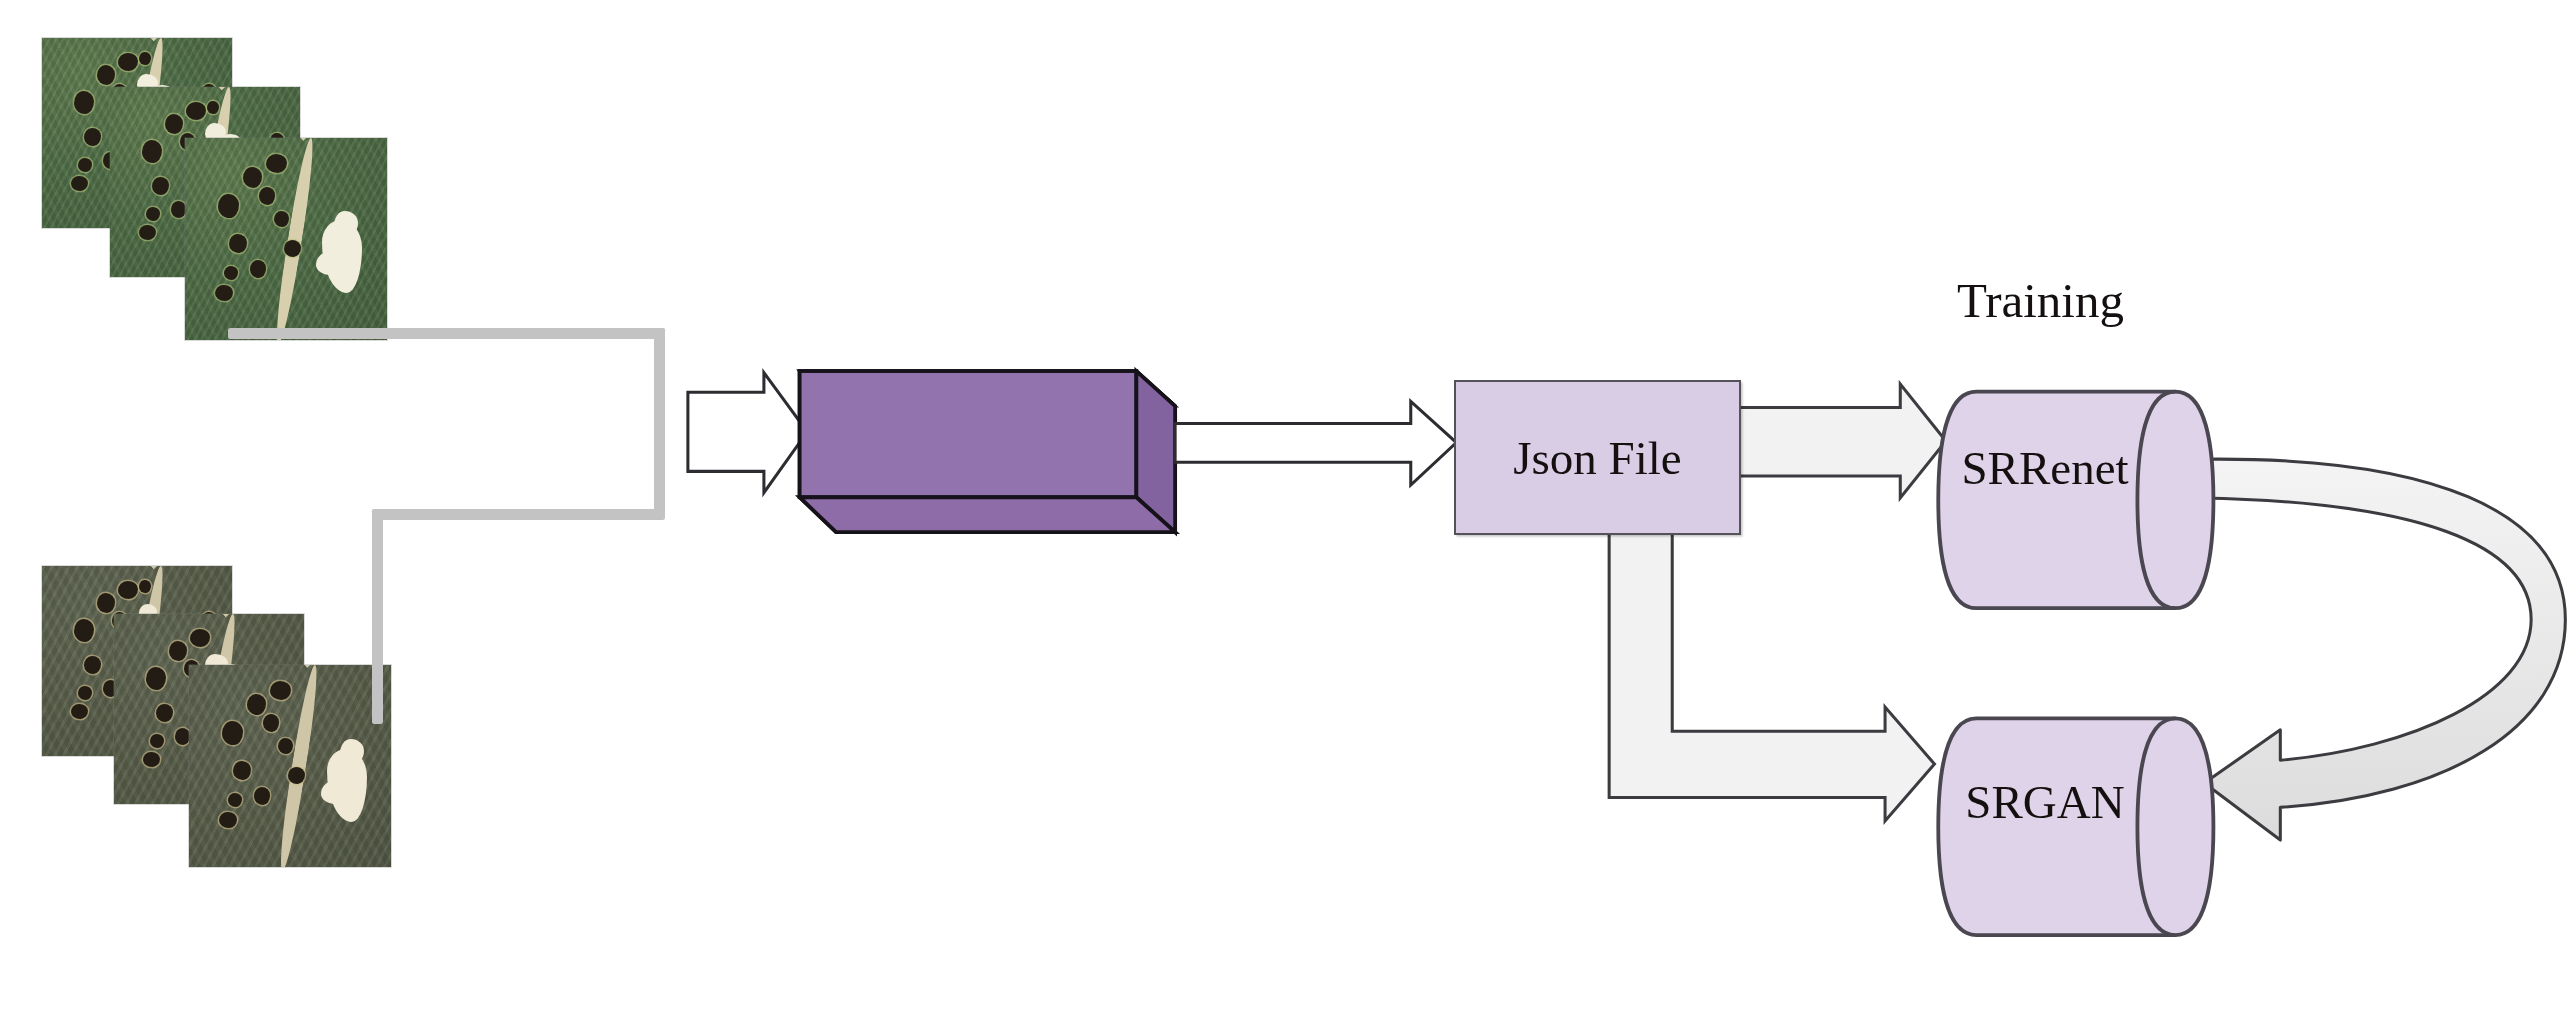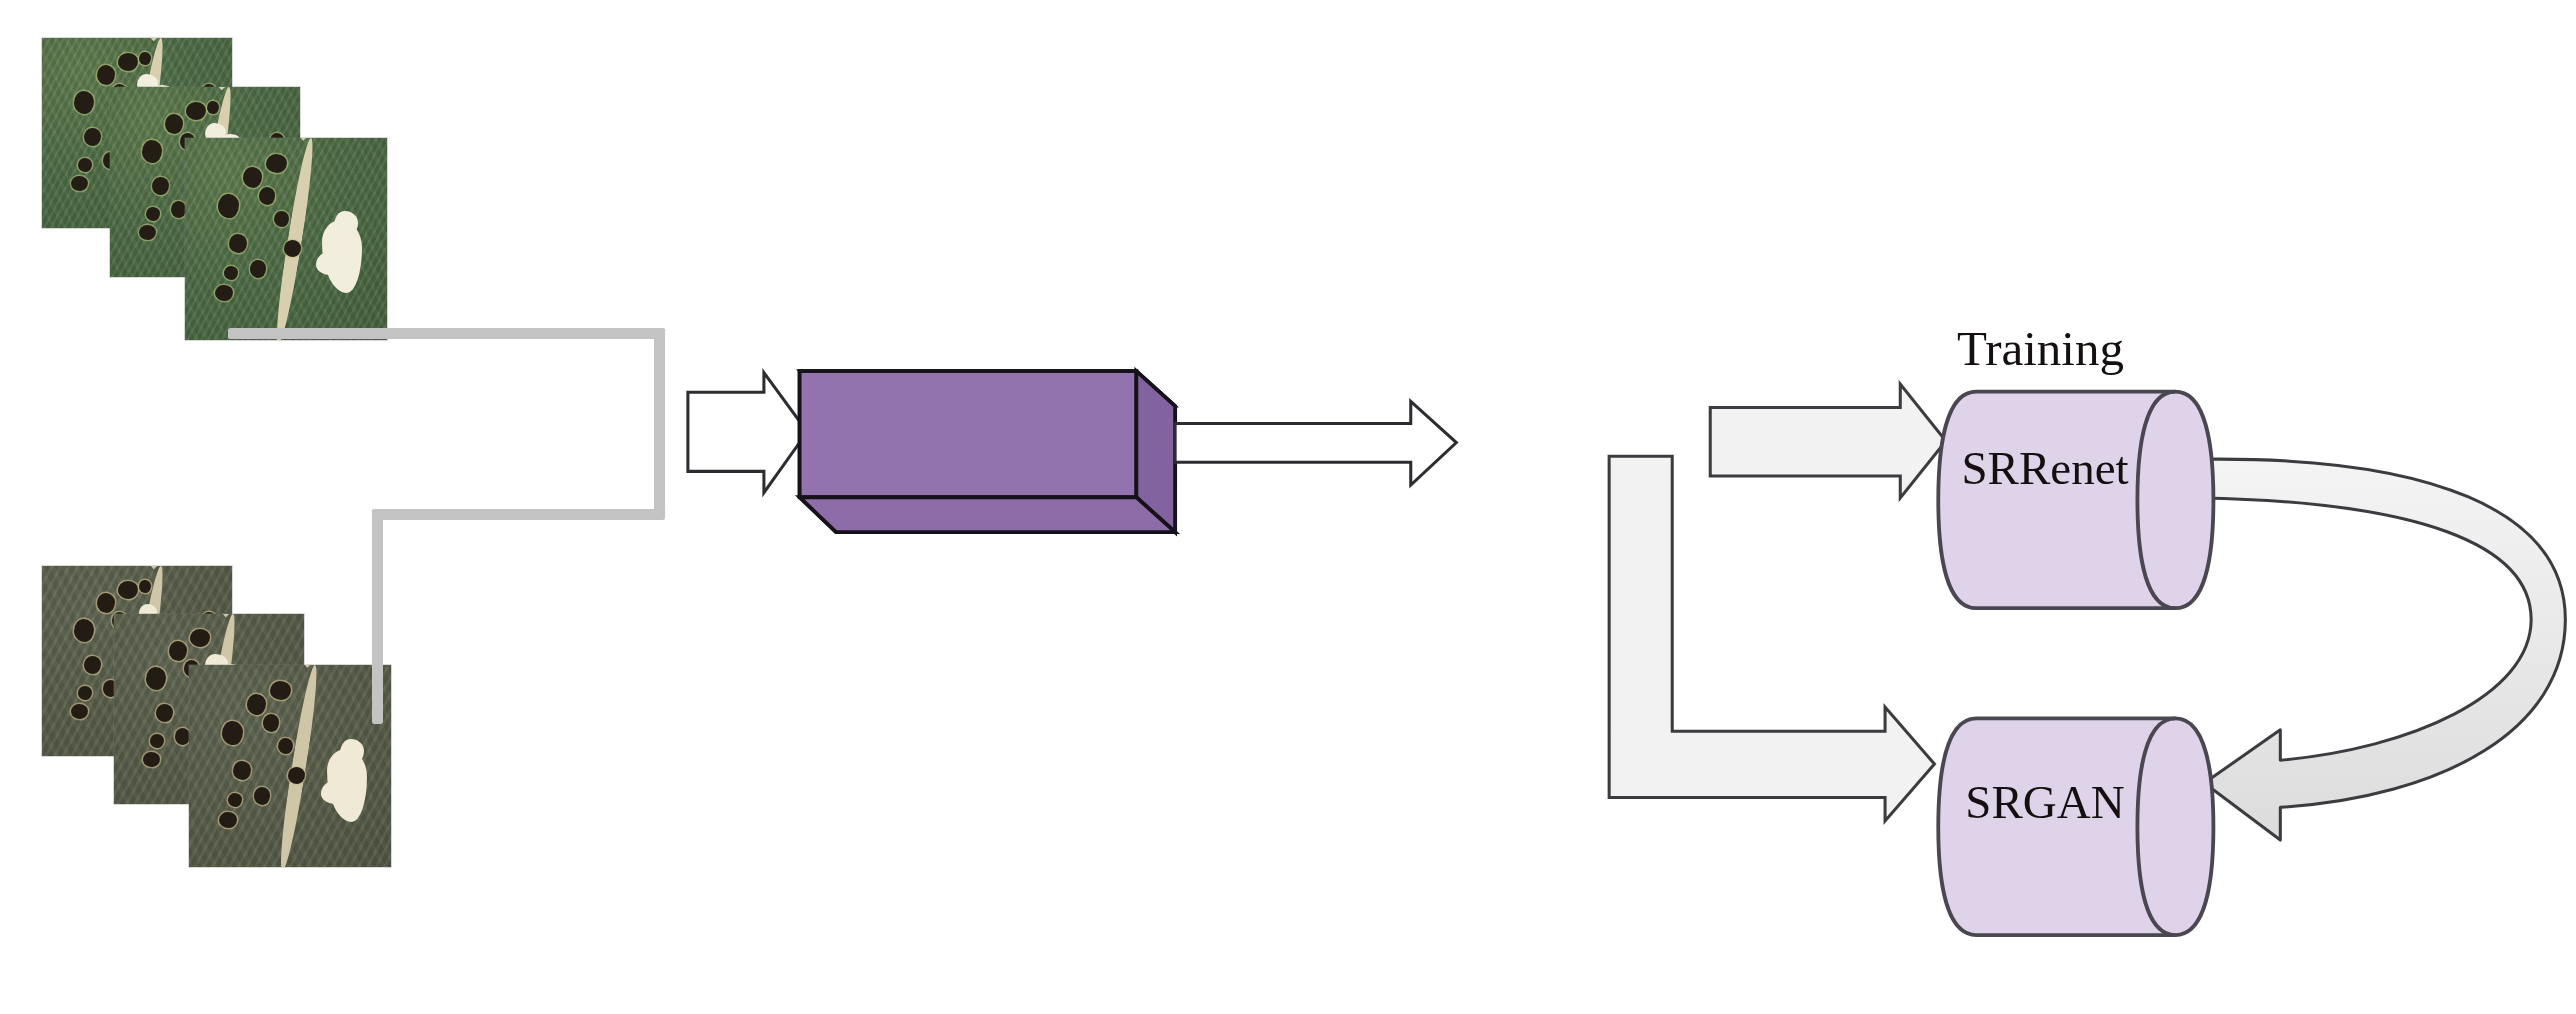--- a/index.html
+++ b/index.html
@@ -241,24 +241,27 @@
       <path d="M 2600,945 L 2862,945
                C 2900,945 2912,1010 2912,1088
                C 2912,1165 2900,1230 2862,1230
                L 2600,1230
                C 2562,1230 2550,1165 2550,1088
                C 2550,1010 2562,945 2600,945 Z" fill="#ded3e8" stroke="#4a4750" stroke-width="5"></path>
       <path d="M 2862,945 C 2824,945 2812,1010 2812,1088 C 2812,1165 2824,1230 2862,1230" fill="none" stroke="#4a4750" stroke-width="5"></path>
     </g>
   </svg>
 
+  <div class="jsonbox" style="left:1454px;top:380px;width:283px;height:151px;">
+    <div class="boxlabel" style="inset:0;font-size:47px;">Json File</div>
+  </div>
 
 
   <div class="abs" style="left:1915px;top:265px;width:251px;height:70px;display:flex;align-items:center;
-              justify-content:center;font-size:49px;color:#14100f;white-space:nowrap;margin-top:48px;">Training</div>
+              justify-content:center;font-size:49px;color:#14100f;white-space:nowrap;">Training</div>
 
   <div class="abs" style="left:1946px;top:760px;width:198px;height:84px;display:flex;align-items:center;
               justify-content:center;font-size:47px;color:#14100f;white-space:nowrap;">SRGAN</div>
 
   <div class="abs" style="left:1946px;top:426px;width:198px;height:84px;display:flex;align-items:center;
               justify-content:center;font-size:47px;color:#14100f;white-space:nowrap;">SRRenet</div>
 
   <div class="abs" style="left:800px;top:371px;width:375px;height:161px;background:transparent;"></div>
   <div class="abs" style="left:1938px;top:391px;width:275px;height:217px;background:transparent;"></div>
   <div class="abs" style="left:1938px;top:718px;width:275px;height:217px;background:transparent;"></div>

